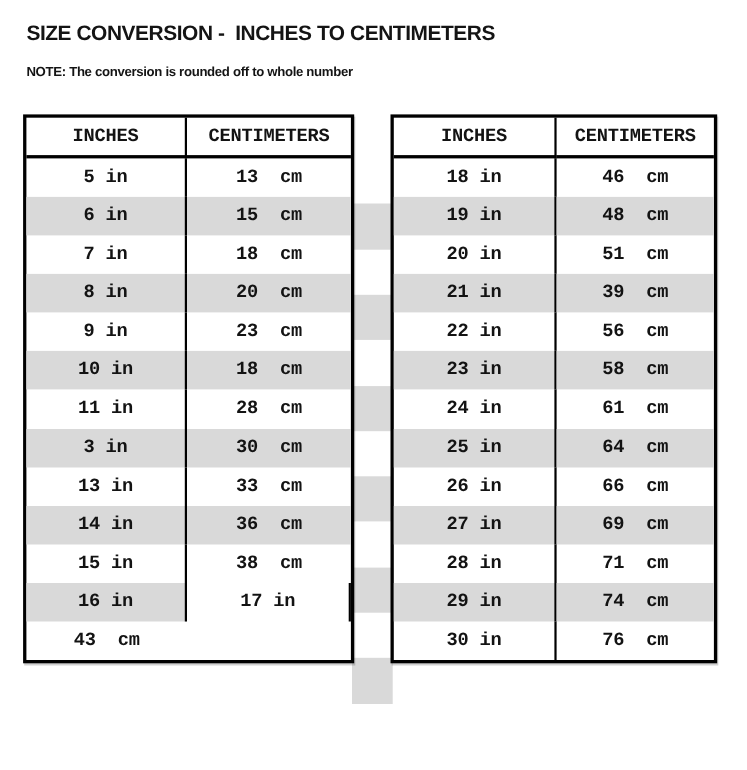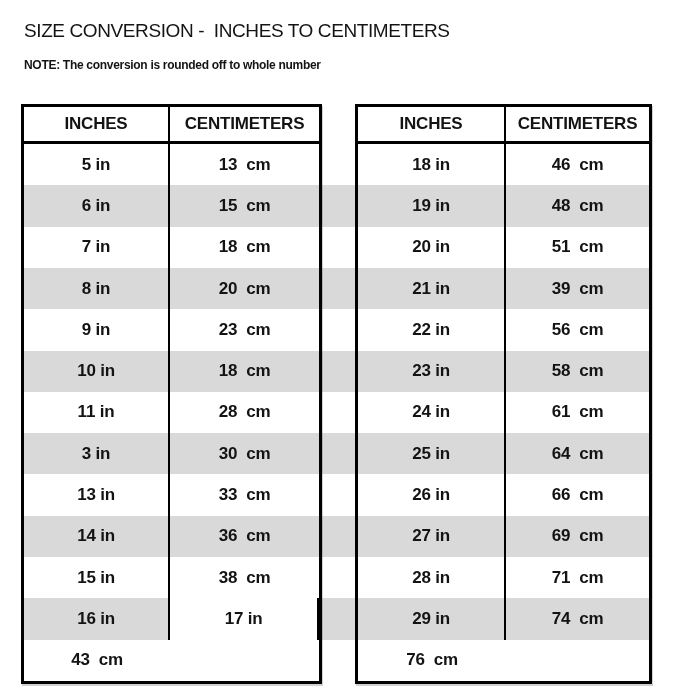--- a/index.html
+++ b/index.html
@@ -6,21 +6,21 @@
   html, body {
     width: 679px; height: 700px;
     background: #ffffff;
     font-family: "Liberation Sans", "DejaVu Sans", sans-serif;
     color: #111111;
     overflow: hidden;
     position: relative;
   }
   .title {
     position: absolute; left: 24px; top: 20px;
-    font-size: 19px; font-weight: 400;
+    font-size: 19px; font-weight: 700;
     letter-spacing: -0.4px;
     white-space: pre;
     color: #141414;
   }
   .note {
     position: absolute; left: 24px; top: 58px;
     font-size: 12px; font-weight: 700;
     letter-spacing: -0.3px;
     white-space: pre;
     color: #141414;
@@ -34,26 +34,27 @@
     position: absolute; left: 299px; top: 0;
     width: 37px; height: 580px;
     display: grid;
     grid-template-rows: repeat(13, 1fr);
     padding: 40px 0 3px 0;
   }
   .gap-band { background: transparent; }
   .gap-band.shaded { background: var(--stripe); }
 
   .ctable {
-    position: absolute; top: 0; height: 580px;
+    position: absolute; top: 0; height: 499px;
     border: 3px solid #000;
     background: transparent;
     display: grid;
     grid-template-rows: 37px repeat(13, 1fr);
     box-shadow: 1px 2px 0 rgba(0,0,0,0.18);
+    font-family: Liberation Mono, monospace;
   }
   .ctable.left  { left: 0;     width: 301px; grid-template-columns: 146px 149px; }
   .ctable.right { left: 334px; width: 297px; grid-template-columns: 148px 143px; }
 
   .cell {
     display: flex; align-items: center; justify-content: center;
     font-weight: 700; font-size: 17px;
     letter-spacing: -0.2px;
     white-space: pre;
     color: #131313;
@@ -136,15 +137,16 @@
       <div class="cell col-in shaded">25 in</div>
       <div class="cell col-cm shaded">64  cm</div>
       <div class="cell col-in">26 in</div>
       <div class="cell col-cm">66  cm</div>
       <div class="cell col-in shaded">27 in</div>
       <div class="cell col-cm shaded">69  cm</div>
       <div class="cell col-in">28 in</div>
       <div class="cell col-cm">71  cm</div>
       <div class="cell col-in shaded">29 in</div>
       <div class="cell col-cm shaded">74  cm</div>
+      <div class="cell col-in">30 in</div>
       <div class="cell col-cm">76  cm</div>
     </section>
 </div>
 
 </body></html>

